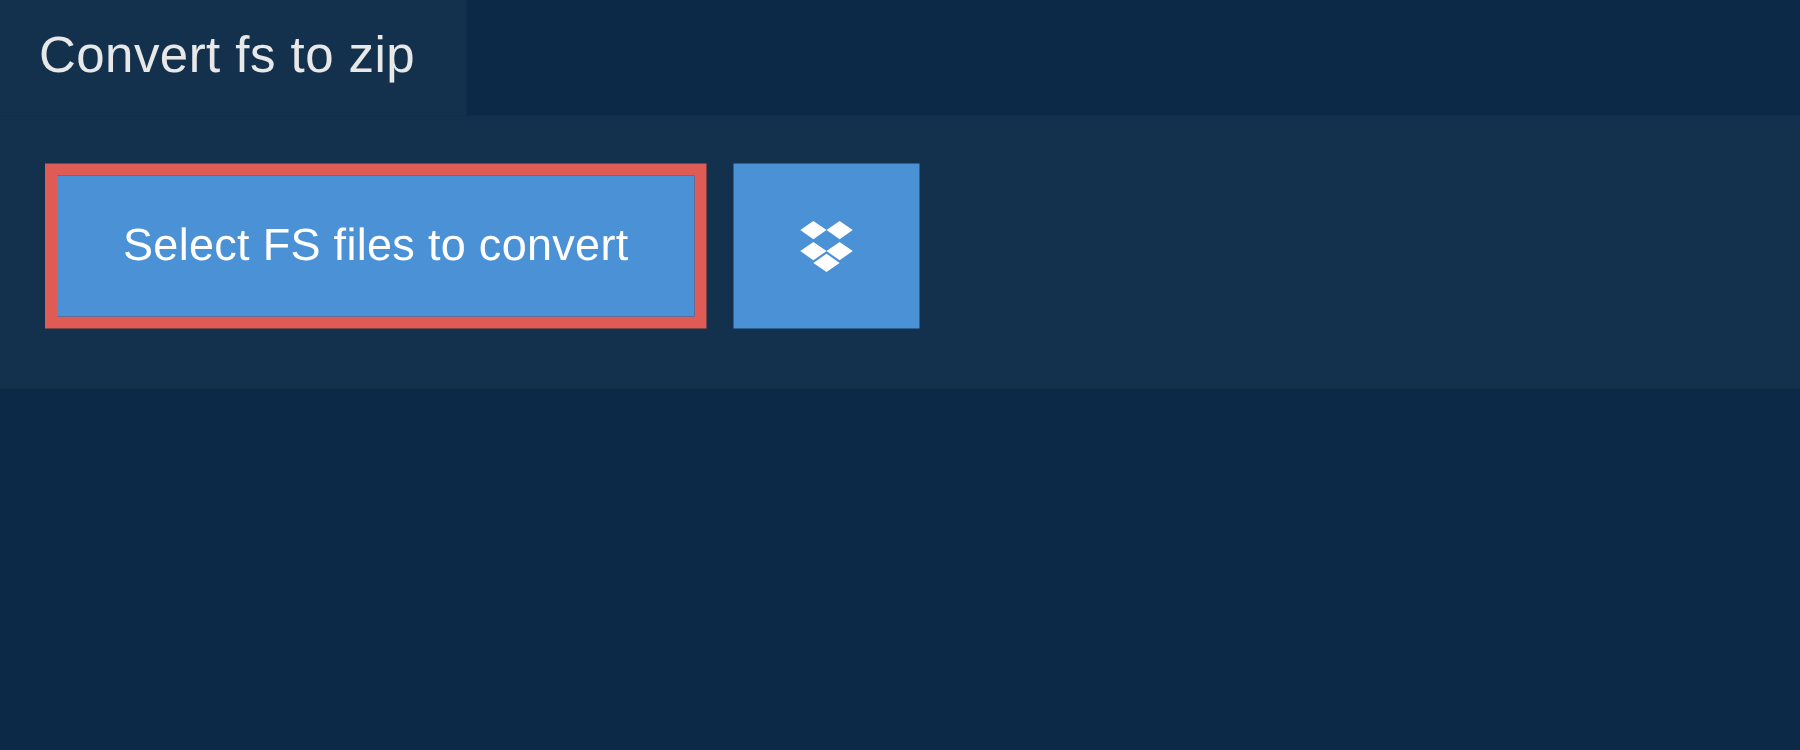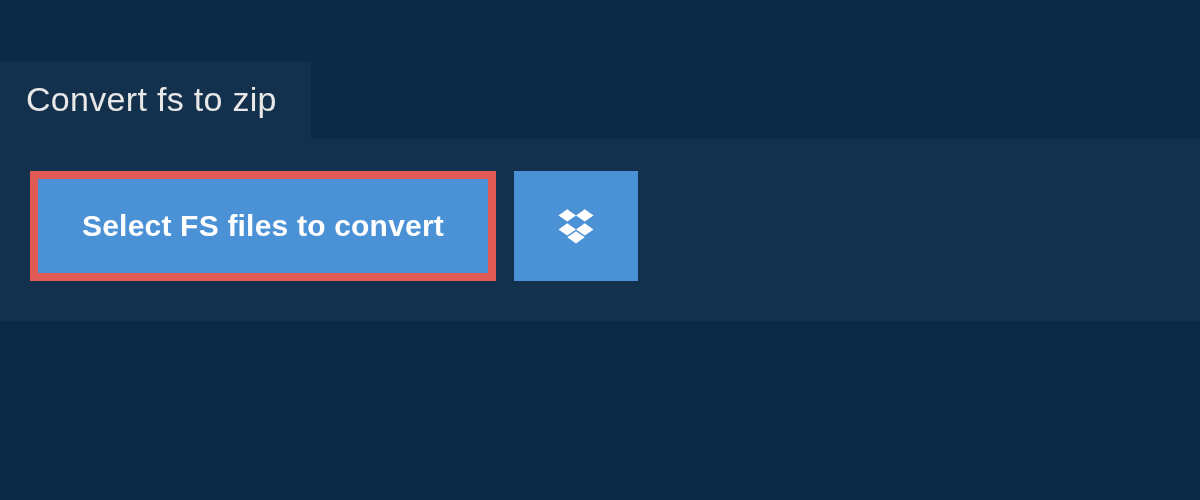--- a/index.html
+++ b/index.html
@@ -4,21 +4,20 @@
   <style>
     * { margin: 0; padding: 0; box-sizing: border-box; }
     body {
       width: 1200px;
       height: 500px;
       background: #0c2a47;
       font-family: -apple-system, BlinkMacSystemFont, "Segoe UI", Helvetica, Arial, sans-serif;
       overflow: hidden;
     }
     .tab-area {
-      padding-top: 62px;
     }
     .tab {
       display: inline-block;
       background: #13314d;
       color: #e8e8e8;
       font-size: 34px;
       font-weight: 300;
       padding: 18px 34px 20px 26px;
       letter-spacing: 0.3px;
     }
@@ -32,21 +31,21 @@
       align-items: stretch;
     }
     .highlight-wrap {
       border: 8px solid #e05a56;
       display: inline-flex;
     }
     .select-button {
       background: #4b91d6;
       color: #ffffff;
       font-size: 30px;
-      font-weight: 700;
+      font-weight: 400;
       border: none;
       padding: 30px 44px;
       cursor: pointer;
       letter-spacing: 0.2px;
       display: flex;
       align-items: flex-start;
       justify-content: center;
     }
     .dropbox-button {
       background: #4b91d6;

